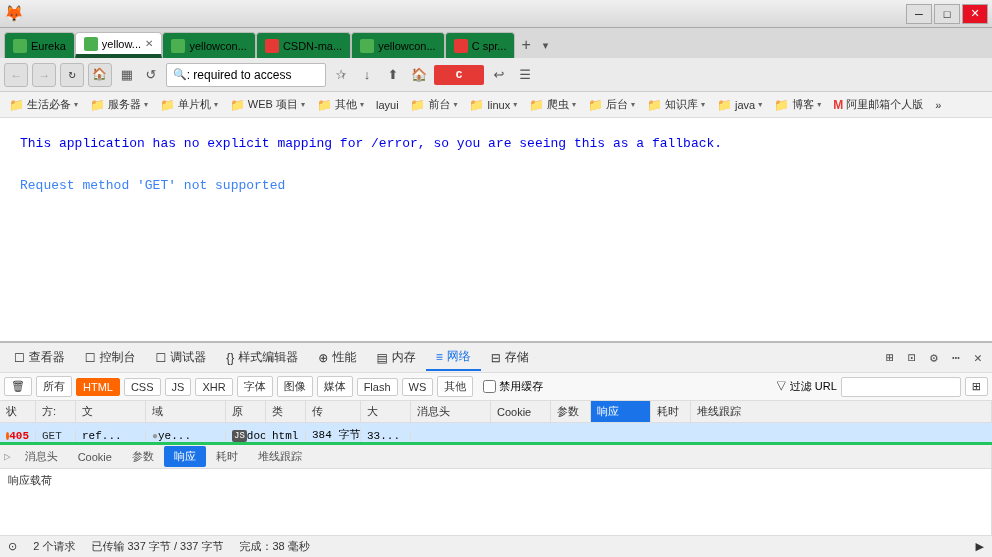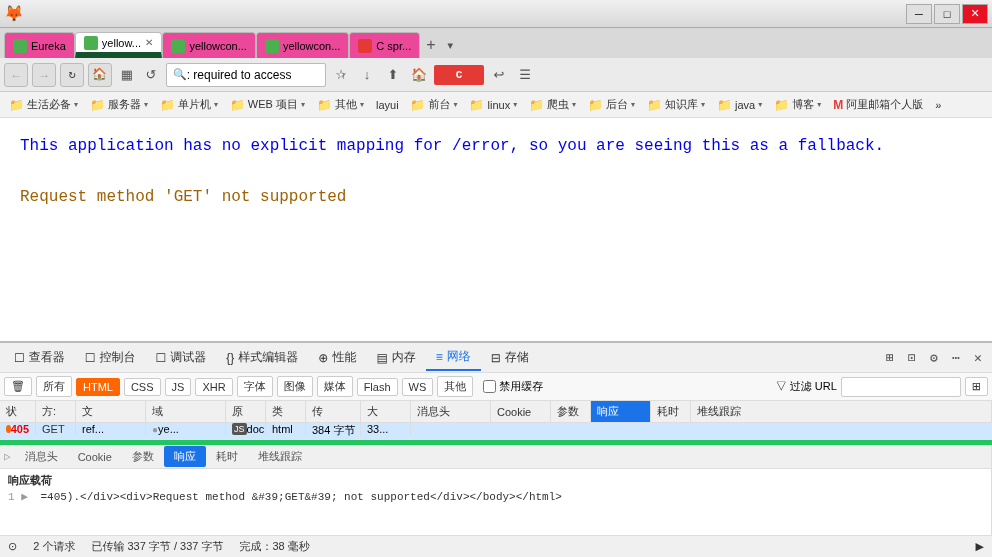--- a/index.html
+++ b/index.html
@@ -40,28 +40,28 @@
       display: flex;
       align-items: center;
       gap: 4px;
       font-family: Arial, sans-serif;
       font-size: 11px;
       cursor: pointer;
       border-top: 1px solid #bbb;
       border-left: 1px solid #bbb;
       border-right: 1px solid #bbb;
       border-radius: 4px 4px 0 0;
-      background: #ec4899;
+      background: #15803d;
       max-width: 140px;
       overflow: hidden;
       white-space: nowrap;
     }
     .tab.active {
       background: #fff;
-      border-bottom: 6px solid #14532d;
+      border-bottom: 4px solid #14532d;
       z-index: 1;
     }
     .tab-icon { width: 14px; height: 14px; border-radius: 2px; flex-shrink: 0; }
     .tab-label { overflow: hidden; text-overflow: ellipsis; flex: 1; }
     .tab-close { font-size: 10px; color: #666; flex-shrink: 0; cursor: pointer; }
     .tab-add { padding: 0 6px; font-size: 16px; color: #555; cursor: pointer; background: none; border: none; height: 26px; display: flex; align-items: center; }
 
     
     .address-bar {
       height: 34px;
@@ -121,21 +121,21 @@
       background: #fff;
       padding: 16px 20px;
       font-family: 'Courier New', Courier, monospace;
     }
     .page-title {
       font-size: 22px;
       font-weight: bold;
       margin-bottom: 16px;
       color: #000;
     }
-    .page-body { font-size: 16px; color: #00f; line-height: 1.6; }
+    .page-body { font-size: 13px; color: #00f; line-height: 1.6; }
     .page-body .line { display: block; }
 
     
     .devtools {
       position: absolute;
       bottom: 0;
       left: 0;
       right: 0;
       background: #f5f5f5;
       border-top: 2px solid #bbb;
@@ -196,25 +196,25 @@
       padding: 0 6px;
       display: flex;
       align-items: center;
       border-right: 1px solid #ddd;
       overflow: hidden;
       white-space: nowrap;
     }
     .devtools-table-row {
       display: flex;
       background: #fff;
-      border-bottom: 5px solid #22c55e;
-      font-size: 11px;
-      font-family: Liberation Sans, sans-serif;
+      border-bottom: 3px solid #22c55e;
+      font-size: 11px;
+      font-family: Liberation Mono, monospace;
       height: 22px;
-      align-items: flex-start;
+      align-items: flex-end;
     }
     .devtools-table-row.selected {
       background: #d0e8ff;
     }
     .dt-status-red { color: #e00; font-weight: bold; }
     .dt-method { color: #333; }
 
     .devtools-bottom {
       display: flex;
       height: 90px;
@@ -315,20 +315,24 @@
     <span class="tab-label">Eureka</span>
   </div>
   <div class="tab active">
     <div class="tab-icon" style="background:#4CAF50;"></div>
     <span class="tab-label">yellow...</span>
     <span class="tab-close">✕</span>
   </div>
   <div class="tab">
     <div class="tab-icon" style="background:#4CAF50;"></div>
     <span class="tab-label">yellowcon...</span>
+  </div>
+  <div class="tab">
+    <div class="tab-icon" style="background:#e53935;"></div>
+    <span class="tab-label">CSDN-ma...</span>
   </div>
   <div class="tab">
     <div class="tab-icon" style="background:#4CAF50;"></div>
     <span class="tab-label">yellowcon...</span>
   </div>
   <div class="tab">
     <div class="tab-icon" style="background:#e53935;"></div>
     <span class="tab-label">C spr...</span>
   </div>
   <button class="tab-add">+</button>
@@ -376,21 +380,21 @@
   <span class="bm-item"><span class="bm-folder-icon">📁</span> 博客 <span class="bm-chevron">▾</span></span>
   <span class="bm-item"><span style="color:#e53935;font-size:12px;font-weight:bold;">M</span> 阿里邮箱个人版</span>
   <span class="bm-item">»</span>
 </div>
 
 <div class="page-wrapper">
   <div class="page-content">
     <div class="page-body">
       <span class="line" style="color:#00e;">This application has no explicit mapping for /error, so you are seeing this as a fallback.</span>
       <span class="line">&nbsp;</span>
-      <span class="line" style="color:#a16207;">Request method 'GET' not supported</span>
+      <span class="line" style="color:#3b82f6;">Request method 'GET' not supported</span>
     </div>
   </div>
 </div>
 
 <div class="devtools">
 
   <div class="devtools-tabs">
     <div class="dt-tab">
       <span class="dt-tab-icon">☐</span>
       <span>查看器</span>
@@ -502,25 +506,21 @@
       <div class="response-tabs">
         <span style="font-size:11px;color:#999;padding:0 4px;">▷</span>
         <div class="r-tab">消息头</div>
         <div class="r-tab">Cookie</div>
         <div class="r-tab">参数</div>
         <div class="r-tab active">响应</div>
         <div class="r-tab">耗时</div>
         <div class="r-tab">堆线跟踪</div>
       </div>
       <div class="response-content">
-        <div style="font-weight:bold;margin-bottom:2px;">响应载荷</div>
-        <div>
-          <span class="response-line-num">1 ▶</span>
-          <span>=405).&lt;/div&gt;&lt;div&gt;Request method &amp;#39;GET&amp;#39; not supported&lt;/div&gt;&lt;/body&gt;&lt;/html&gt;</span>
-        </div>
+        <div style="font-weight:normal;margin-bottom:11px;">响应载荷</div>
       </div>
     </div>
   </div>
 
   <div class="devtools-status-bar">
     <span>⊙</span>
     <span>2 个请求</span>
     <span>已传输 337 字节 / 337 字节</span>
     <span>完成：38 毫秒</span>
     <span style="margin-left:auto;">▶</span>

